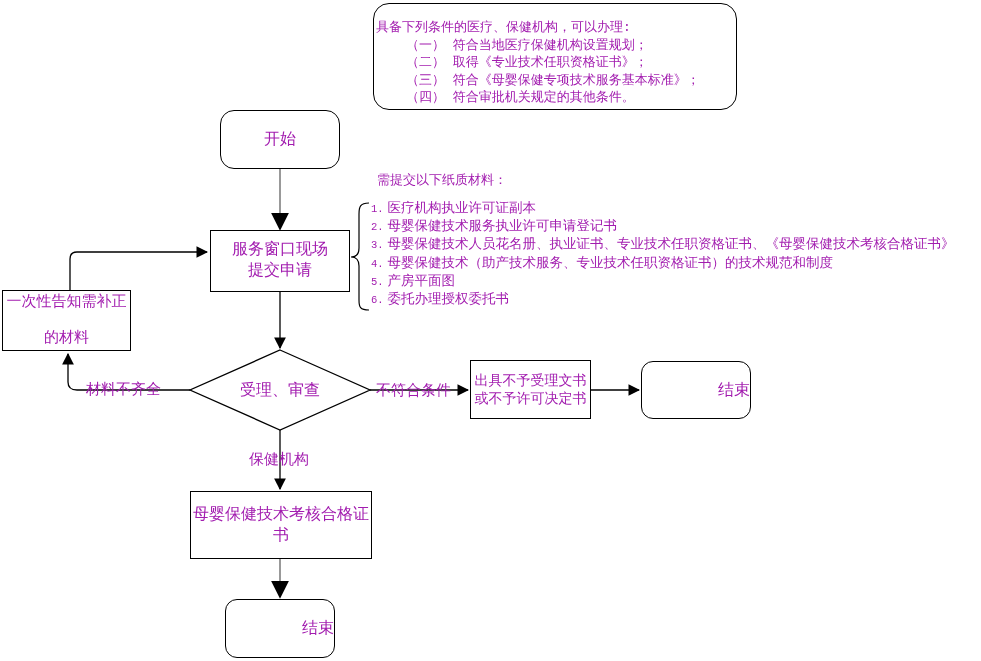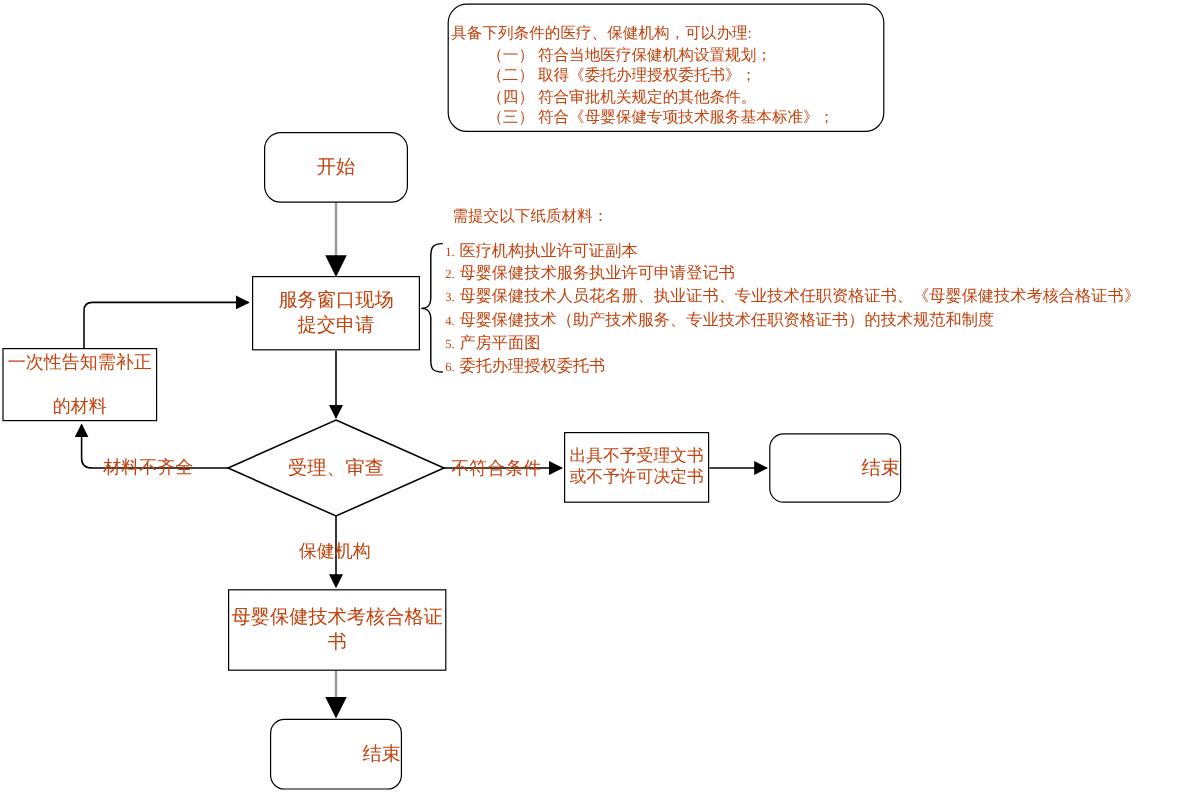--- a/index.html
+++ b/index.html
@@ -1,18 +1,18 @@
 <!DOCTYPE html>
 <html><head>
 <meta charset="utf-8">
 <style>
   html,body { margin:0; padding:0; background:#fff; }
   .canvas {
     position:relative; width:981px; height:661px; background:#ffffff;
-    font-family:Liberation Serif, serif; color:#c2410c; overflow:hidden;
+    font-family:Liberation Mono, monospace; color:#a21caf; overflow:hidden;
   }
   .overlay { position:absolute; left:0; top:0; z-index:1; }
   .node {
     position:absolute; box-sizing:border-box; border:1px solid #000; background:#fff;
     display:flex; flex-direction:column; align-items:center; justify-content:center;
     text-align:center; z-index:2;
   }
   .node span { display:block; }
   .rounded14 { border-radius:14px; }
   .rounded12 { border-radius:12px;align-items:flex-end; }
@@ -74,23 +74,23 @@
     <line x1="280" y1="559" x2="280" y2="597" stroke="#999999" stroke-width="2" marker-end="url(#arrow)"></line>
 
     <polygon points="280,350 370,390 280,430 190,390" fill="#ffffff" stroke="#000000" stroke-width="1.3"></polygon>
 
     <path d="M369,203 C360,203 359,207 359,214 L359,248 C359,255 356,257 351,257 C356,257 359,259 359,266 L359,300 C359,307 360,310 369,310" fill="none" stroke="#000000" stroke-width="1.2"></path>
   </svg>
 
   <div id="note-box">
     <div>具备下列条件的医疗、保健机构，可以办理:</div>
     <div class="indent">（一） 符合当地医疗保健机构设置规划；</div>
-    <div class="indent">（二） 取得《委托办理授权委托书》；</div>
+    <div class="indent">（二） 取得《专业技术任职资格证书》；</div>
+    <div class="indent">（三） 符合《母婴保健专项技术服务基本标准》；</div>
     <div class="indent">（四） 符合审批机关规定的其他条件。</div>
-    <div class="indent">（三） 符合《母婴保健专项技术服务基本标准》；</div>
   </div>
 
   <div id="start" class="node rounded14">
     <span>开始</span>
   </div>
 
   <div id="submit" class="node">
     <span>服务窗口现场</span>
     <span>提交申请</span>
   </div>

